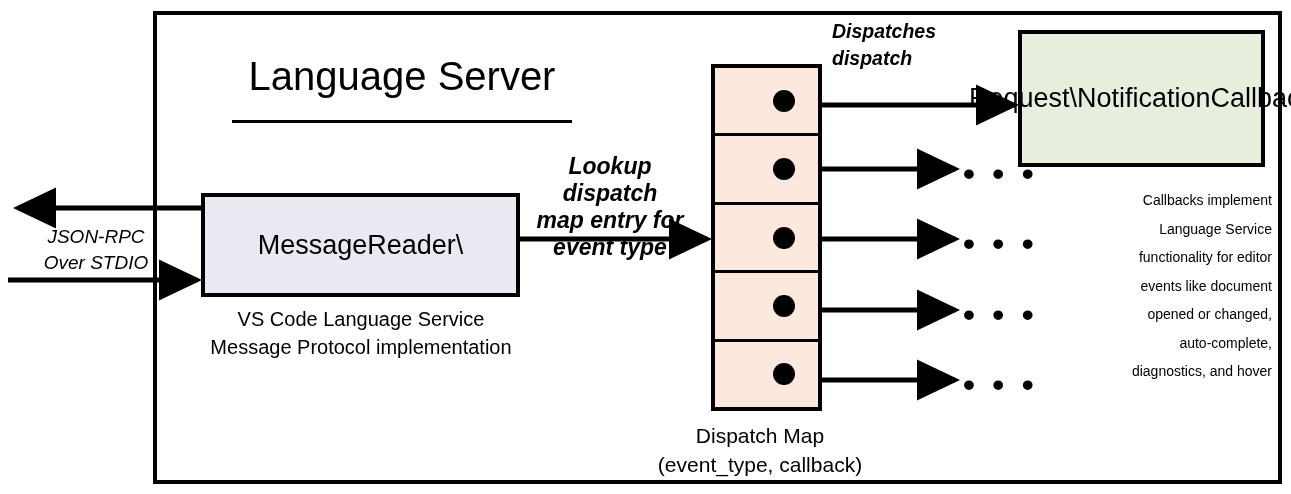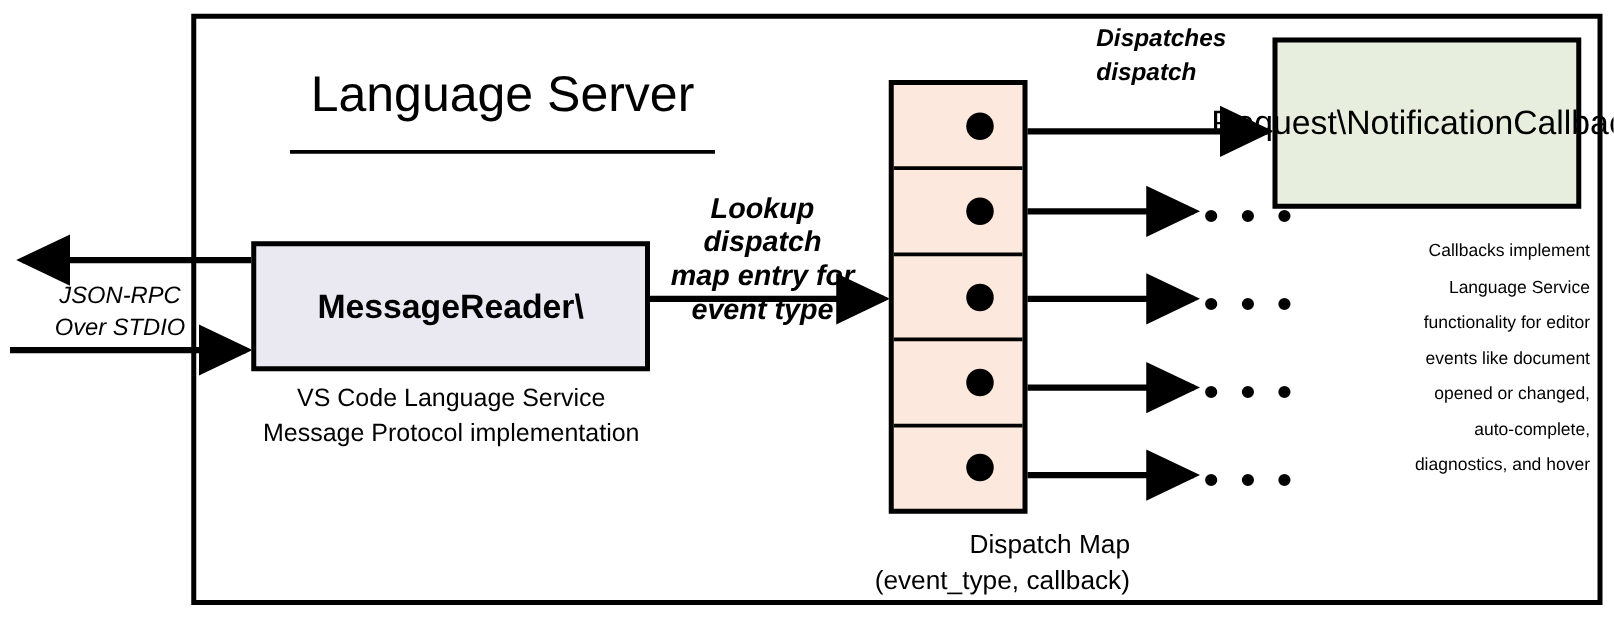--- a/index.html
+++ b/index.html
@@ -45,21 +45,20 @@
     width: 319px; height: 104px;
     background: #eae9f2;
     border: 4px solid #000;
     box-sizing: border-box;
     display: flex;
     flex-direction: column;
     align-items: center;
     justify-content: center;
     font-size: 27px;
     line-height: 34px;
-    font-weight: bold;
   }
   #reader-caption {
     left: 180px; top: 305px;
     width: 362px;
     text-align: center;
     font-size: 20px;
     line-height: 28px;
   }
 
   
@@ -92,23 +91,23 @@
   .map-dot {
     position: absolute;
     left: 58px;
     top: 50%;
     width: 22px; height: 22px;
     margin-top: -11px;
     border-radius: 50%;
     background: #000;
   }
   #dispatch-caption {
-    left: 664px; top: 421px;
+    left: 640px; top: 421px;
     width: 240px;
-    text-align: right;
+    text-align: center;
     font-size: 21px;
     line-height: 29px;
   }
 
   
   #callback-box {
     left: 1018px; top: 30px;
     width: 247px; height: 137px;
     background: #e8eede;
     border: 4px solid #000;
@@ -139,21 +138,20 @@
     font-weight: bold;
   }
   #dispatches-label {
     left: 832px; top: 18px;
     width: 180px;
     text-align: left;
     font-size: 19.5px;
     line-height: 27px;
     font-style: italic;
     font-weight: bold;
-    margin-left: 45px;
   }
 
   
   .ellipsis {
     position: absolute;
     font-size: 34px;
     line-height: 1;
     letter-spacing: 4px;
     font-weight: bold;
   }

